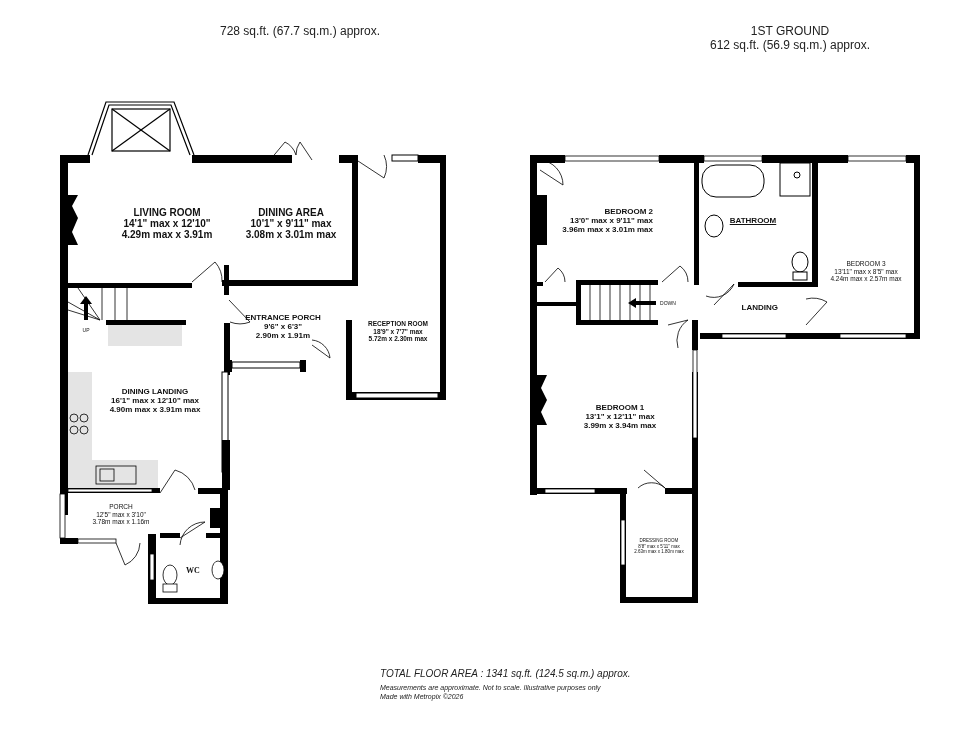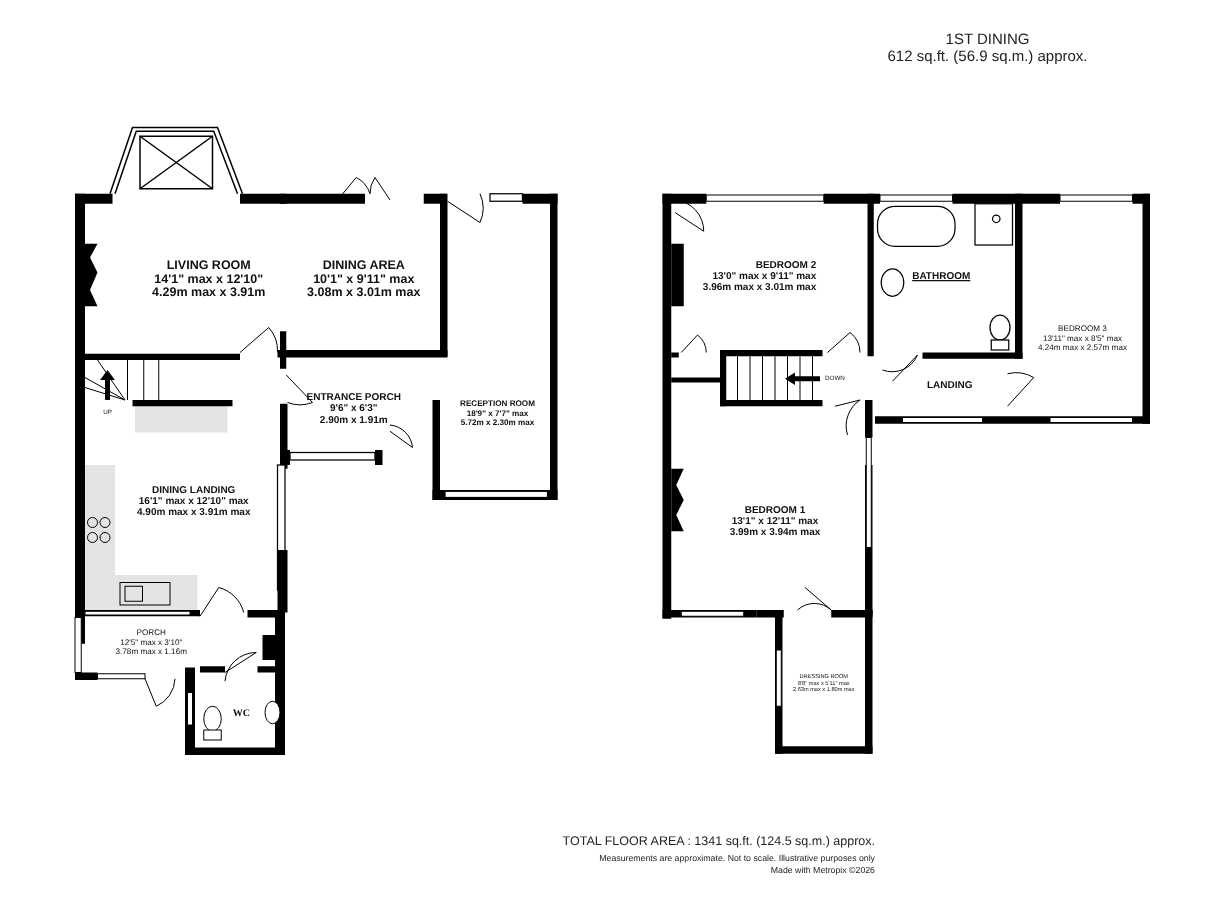--- a/index.html
+++ b/index.html
@@ -5,30 +5,31 @@
   html,body{margin:0;padding:0;background:#fff;}
   body{width:980px;height:734px;position:relative;overflow:hidden;font-family:"Liberation Sans",sans-serif;color:#111;}
   .hdr{position:absolute;text-align:center;font-size:12px;line-height:14px;color:#222;}
   .lbl{position:absolute;text-align:center;font-weight:bold;color:#111;white-space:nowrap;}
   .lbl .n{display:block;}
   .lbl .d{display:block;}
   .l10{font-size:10px;line-height:11px;}
   .l8{font-size:8px;line-height:9px;}
   .l7{font-size:6.5px;line-height:7.5px;}
   .l5{font-size:4.5px;line-height:5.5px;font-weight:normal;}
-  .foot{position:absolute;text-align:right;color:#222;}
+  .foot{position:absolute;text-align:left;color:#222;font-style:italic;}
   svg{position:absolute;left:0;top:0;}
 </style>
 </head>
 <body>
 
 <div class="hdr" style="left:150px;top:24px;width:300px;">
+  <div>728 sq.ft. (67.7 sq.m.) approx.</div>
 </div>
 <div class="hdr" style="left:640px;top:24px;width:300px;">
-  <div>1ST DINING</div>
+  <div>1ST GROUND</div>
   <div>612 sq.ft. (56.9 sq.m.) approx.</div>
 </div>
 
 <svg width="980" height="734">
   <g fill="#000" stroke="none">
 
     <rect x="108" y="322" width="74" height="24" fill="#e4e4e4"></rect>
     <rect x="68" y="372" width="24" height="116" fill="#e4e4e4"></rect>
     <rect x="92" y="460" width="66" height="28" fill="#e4e4e4"></rect>
 

